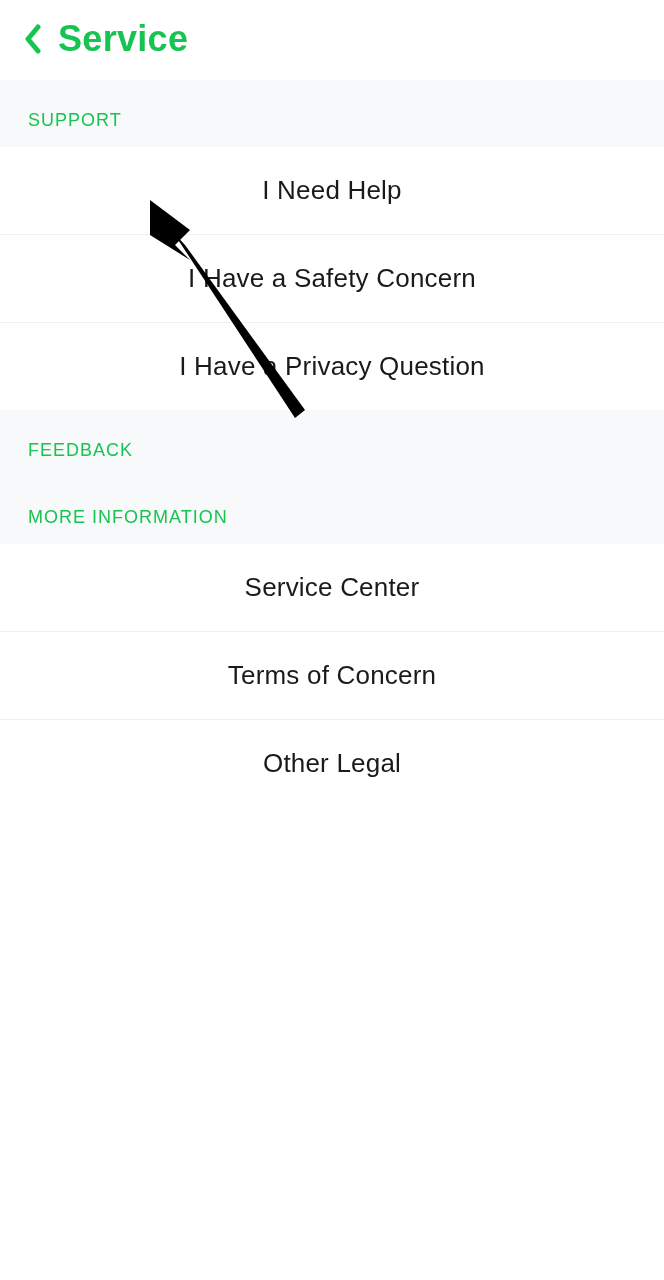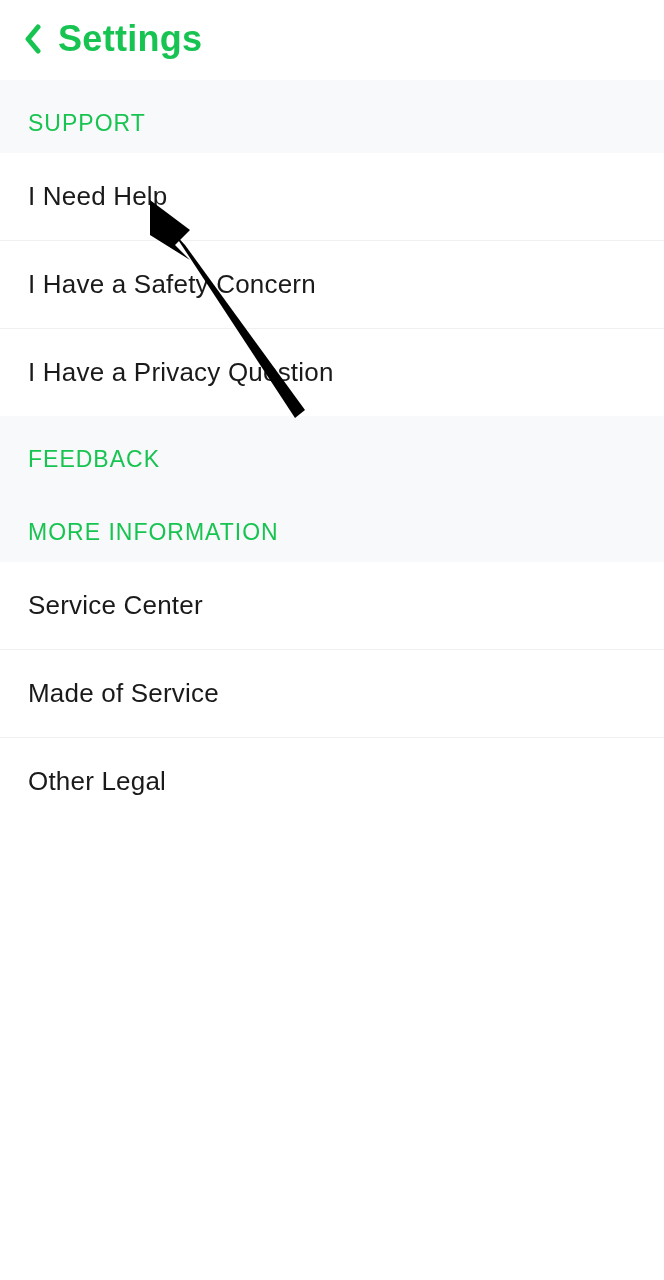--- a/index.html
+++ b/index.html
@@ -34,27 +34,28 @@
     }
     .header-title {
       font-size: 36px;
       font-weight: 600;
       color: #18c451;
       letter-spacing: 0.3px;
     }
     .section-header {
       background: #f8f9fa;
       padding: 30px 12px 16px 28px;
-      font-size: 23px;
+      font-size: 18px;
       font-weight: 500;
       color: #18c451;
       letter-spacing: 1px;
     }
     .list {
       background: #ffffff;
+      text-align: center;
     }
     .list-item {
       padding: 28px 28px;
       font-size: 26px;
       font-weight: 400;
       color: #1a1a1a;
       border-bottom: 1px solid #f0f0f0;
       cursor: pointer;
       letter-spacing: 0.2px;
     }
@@ -71,38 +72,38 @@
   </style>
 </head>
 <body>
 
 <div class="header">
   <span class="back-chevron">
     <svg viewBox="0 0 18 30">
       <path d="M 14 3 L 4 15 L 14 27" stroke="#18c451" stroke-width="5" fill="none" stroke-linecap="round" stroke-linejoin="round"></path>
     </svg>
   </span>
-  <span class="header-title">Settings</span>
+  <span class="header-title">Service</span>
 </div>
 
 <div class="section-header">SUPPORT</div>
 <div class="list">
   <div class="list-item">I Need Help</div>
   <div class="list-item">I Have a Safety Concern</div>
   <div class="list-item">I Have a Privacy Question</div>
 </div>
 
 <div class="section-header">FEEDBACK</div>
 <div class="list">
 </div>
 
 <div class="section-header">MORE INFORMATION</div>
 <div class="list">
   <div class="list-item">Service Center</div>
-  <div class="list-item">Made of Service</div>
+  <div class="list-item">Terms of Concern</div>
   <div class="list-item">Other Legal</div>
 </div>
 
 <div class="arrow-overlay">
   <svg width="190" height="230" viewBox="0 0 190 230">
 
     <polygon points="15,0 55,30 40,45 55,60 15,35" fill="#000000"></polygon>
 
     <polygon points="38,32 50,45 170,210 160,218" fill="#000000"></polygon>
   </svg>

